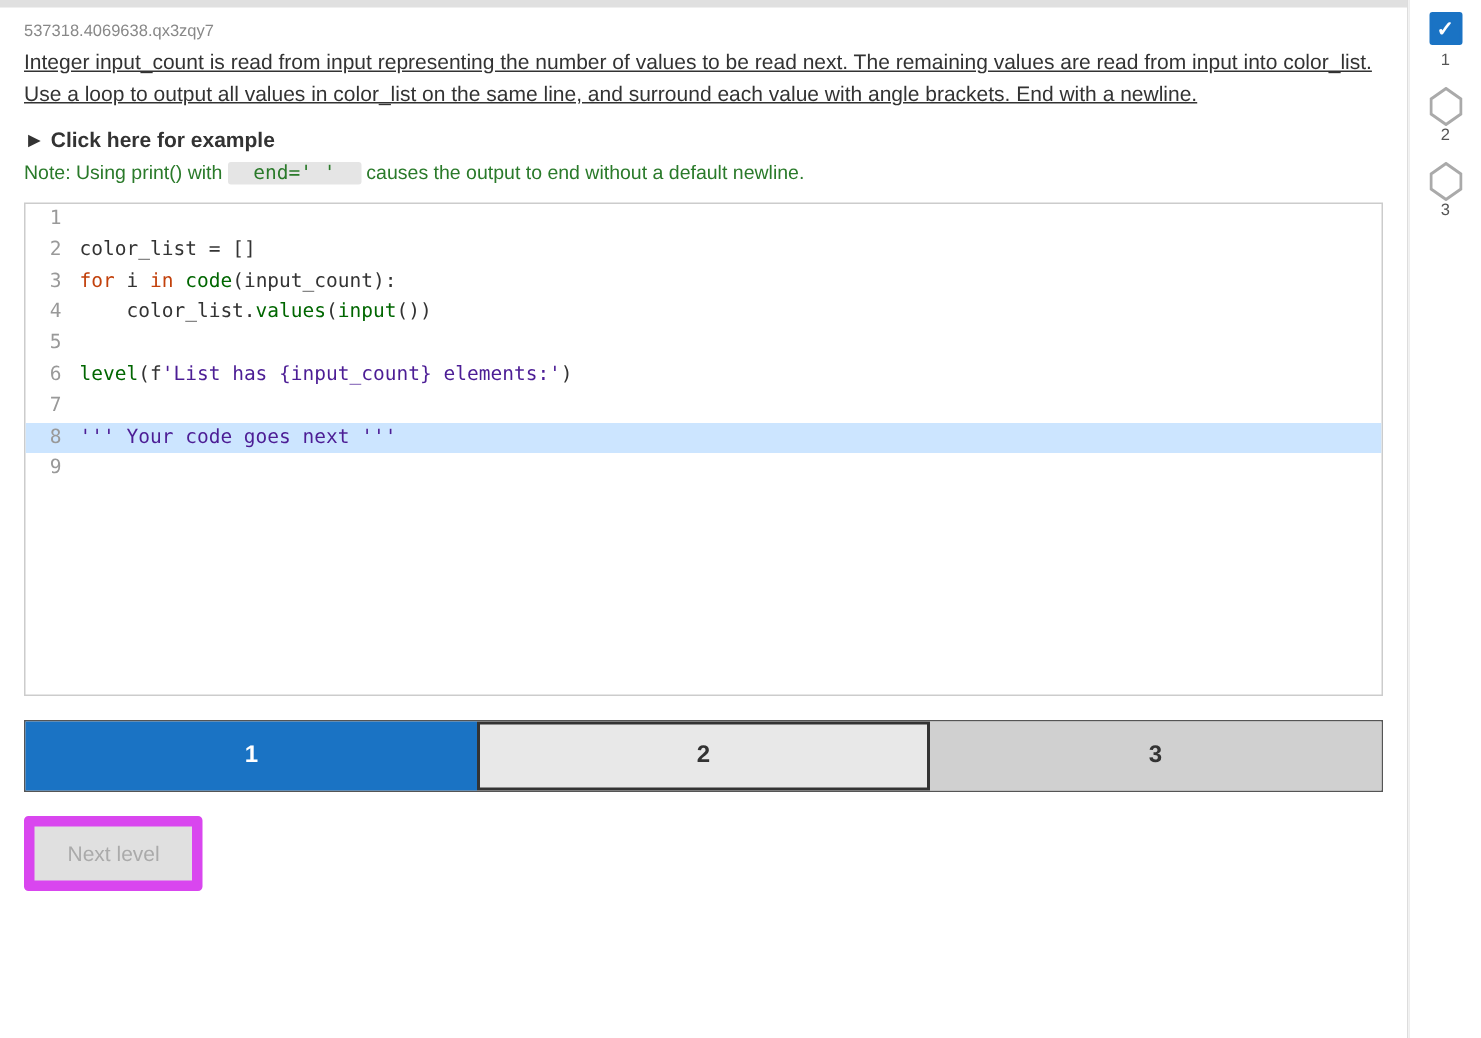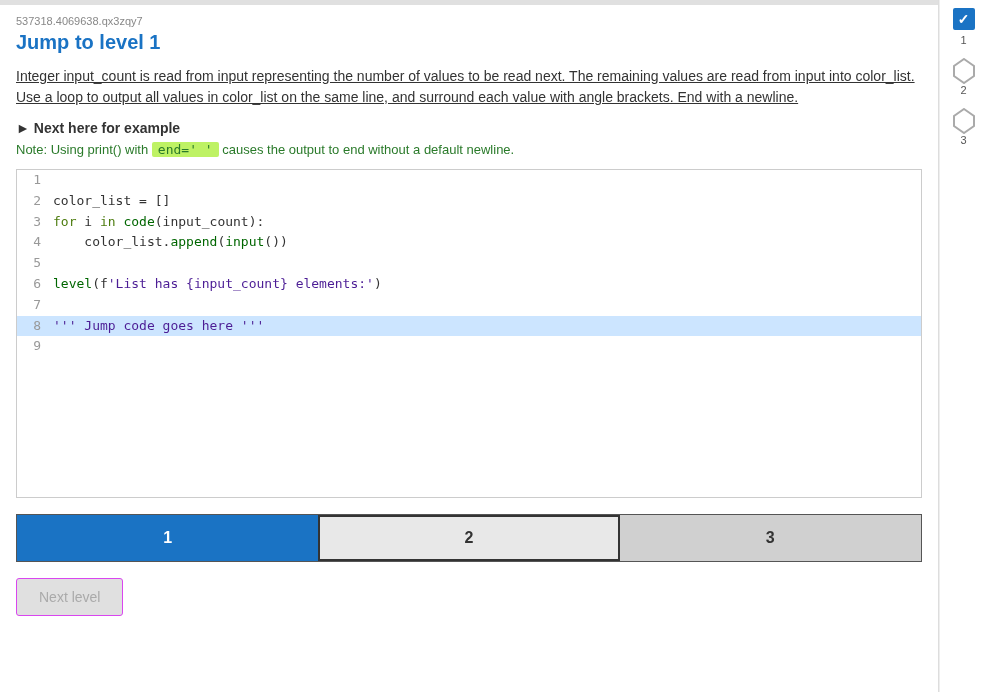--- a/index.html
+++ b/index.html
@@ -59,22 +59,22 @@
       align-items: center;
       gap: 4px;
     }
     .note-text {
       font-size: 13px;
       color: #2a7a2a;
       margin-bottom: 12px;
     }
     .note-text code {
       font-family: monospace;
-      background: #bef264;
-      padding: 0 6px;
+      background: #e5e5e5;
+      padding: 0 17px;
       border-radius: 2px;
     }
     .code-editor {
       border: 1px solid #ccc;
       background: #fff;
       font-family: monospace;
       font-size: 13px;
       min-height: 300px;
       margin-bottom: 0;
       overflow: auto;
@@ -92,21 +92,21 @@
       min-width: 20px;
       margin-right: 12px;
       text-align: right;
       user-select: none;
       flex-shrink: 0;
     }
     .line-content {
       color: #333;
       white-space: pre;
     }
-    .kw { color: #4d7c0f; }
+    .kw { color: #c2410c; }
     .fn { color: #006600; }
     .str { color: #4c1d95; }
     .var { color: #333; }
     .tabs-row {
       display: flex;
       border: 1px solid #555;
       margin-top: 16px;
       margin-bottom: 16px;
     }
     .tab-btn {
@@ -140,21 +140,21 @@
       border: none;
       padding: 10px 22px;
       font-size: 14px;
       font-weight: bold;
       cursor: pointer;
       border-radius: 3px;
     }
     .next-btn {
       background: #e0e0e0;
       color: #aaa;
-      border: 1px solid #d946ef;
+      border: 7px solid #d946ef;
       padding: 10px 22px;
       font-size: 14px;
       cursor: not-allowed;
       border-radius: 3px;
     }
     
     .sidebar-checkbox {
       width: 22px;
       height: 22px;
       background: #1a73c4;
@@ -185,64 +185,63 @@
   </style>
 </head>
 <body>
 
 <div class="container">
   <div class="main-content">
 
     <div style="height:5px; background:#e0e0e0; margin:-10px -16px 10px -16px;"></div>
 
     <div class="meta-id">537318.4069638.qx3zqy7</div>
-    <div class="page-title">Jump to level 1</div>
 
     <div class="description">Integer input_count is read from input representing the number of values to be read next. The remaining values are read from input into color_list. Use a loop to output all values in color_list on the same line, and surround each value with angle brackets. End with a newline.</div>
 
     <div class="example-toggle">
       <span>►</span>
-      <span>Next here for example</span>
+      <span>Click here for example</span>
     </div>
 
     <div class="note-text">
       Note: Using print() with <code>end=' '</code> causes the output to end without a default newline.
     </div>
 
     <div class="code-editor">
       <div class="code-line">
         <span class="line-number">1</span>
       </div>
       <div class="code-line">
         <span class="line-number">2</span>
         <span class="line-content"><span class="var">color_list</span> = []</span>
       </div>
       <div class="code-line">
         <span class="line-number">3</span>
         <span class="line-content"><span class="kw">for</span> i <span class="kw">in</span> <span class="fn">code</span>(input_count):</span>
       </div>
       <div class="code-line">
         <span class="line-number">4</span>
-        <span class="line-content">    color_list.<span class="fn">append</span>(<span class="fn">input</span>())</span>
+        <span class="line-content">    color_list.<span class="fn">values</span>(<span class="fn">input</span>())</span>
       </div>
       <div class="code-line">
         <span class="line-number">5</span>
         <span class="line-content"></span>
       </div>
       <div class="code-line">
         <span class="line-number">6</span>
         <span class="line-content"><span class="fn">level</span>(f<span class="str">'List has {input_count} elements:'</span>)</span>
       </div>
       <div class="code-line">
         <span class="line-number">7</span>
         <span class="line-content"></span>
       </div>
       <div class="code-line highlighted">
         <span class="line-number">8</span>
-        <span class="line-content"><span class="str">''' Jump code goes here '''</span></span>
+        <span class="line-content"><span class="str">''' Your code goes next '''</span></span>
       </div>
       <div class="code-line">
         <span class="line-number">9</span>
         <span class="line-content"></span>
       </div>
 
       <div style="height: 140px;"></div>
     </div>
 
     <div class="tabs-row">

